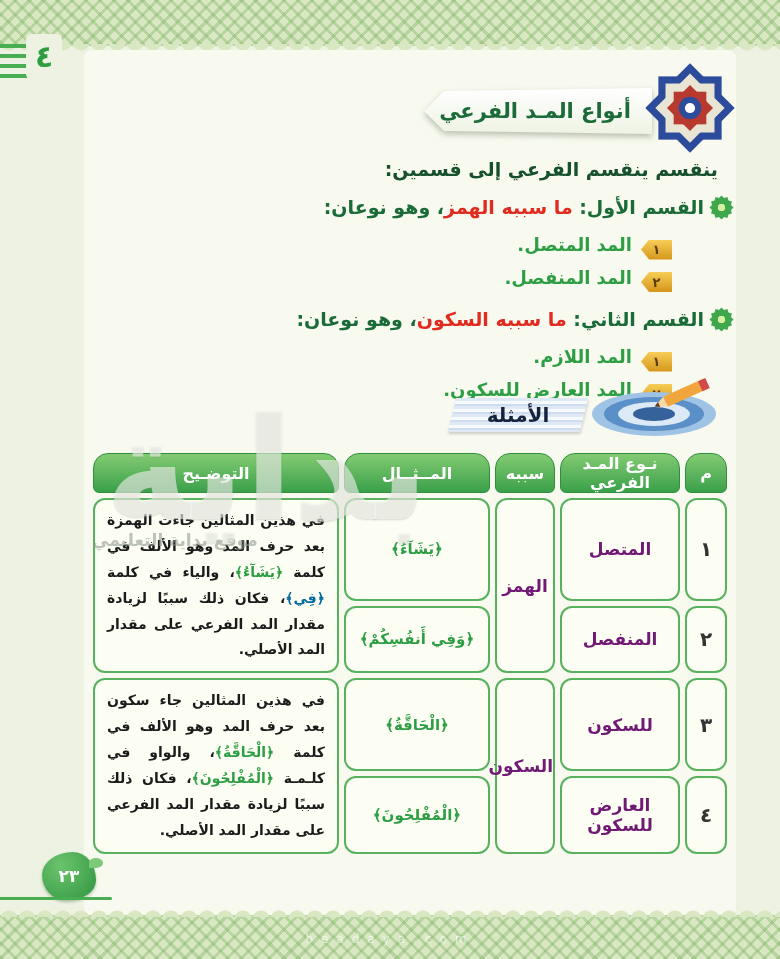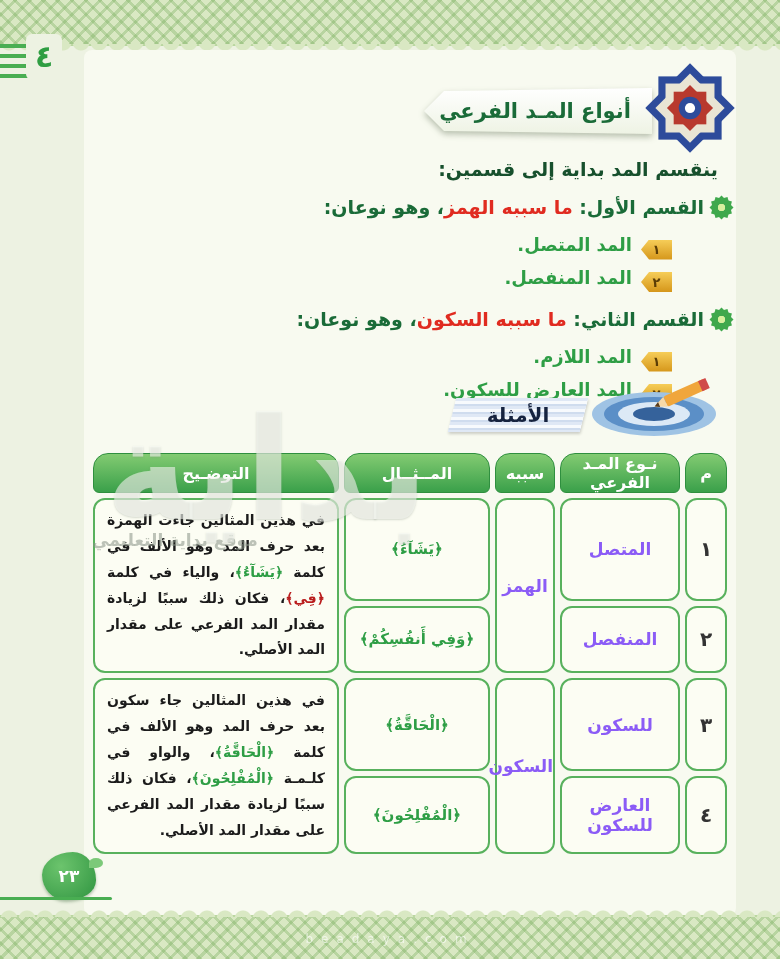--- a/index.html
+++ b/index.html
@@ -64,21 +64,21 @@
     transform:skewX(14deg); color:#16233f; font-size:20px; }
 
   
   .ex-table { position:absolute; left:88px; top:448px; width:644px; direction:rtl;
     border-collapse:separate; border-spacing:5px; table-layout:fixed; z-index:2; }
   .ex-table th { background:linear-gradient(180deg,#83cb72,#3aa04a); color:#fff; font-size:16px; font-weight:bold;
     height:38px; border-radius:15px 15px 6px 6px; border:1px solid #2f8f3f; }
   .ex-table td { background:#fcfdf3; border:2px solid #58b15d; border-radius:12px;
     text-align:center; vertical-align:middle; color:#222; }
   td.num { font-size:20px; font-weight:bold; color:#333; }
-  td.type, td.cause { font-size:17px; font-weight:bold; color:#8b5cf6; }
+  td.type, td.cause { font-size:17px; font-weight:bold; color:#701a75; }
   td.qex { color:var(--green-text); font-size:15px; font-weight:bold; }
   td.expl { padding:8px 12px; font-size:14px; line-height:1.85; text-align:justify; color:#1b1b1b; font-weight:bold; }
   td.expl span { }
 
   
   .footer-badge { position:absolute; left:42px; top:852px; width:54px; height:48px; z-index:2;
     background:radial-gradient(circle at 35% 30%, #6cc46d, #2f9440);
     border-radius:60% 45% 55% 45% / 50% 60% 42% 55%;
     display:flex; align-items:center; justify-content:center;
     color:#fff; font-size:17px; font-weight:bold; box-shadow:0 2px 3px rgba(40,90,40,.35); }
@@ -126,21 +126,21 @@
         <rect x="-24" y="-24" width="48" height="48" fill="#e9e5d4"></rect>
         <rect x="-16" y="-16" width="32" height="32" fill="#b8392e" transform="rotate(45)"></rect>
         <rect x="-16" y="-16" width="32" height="32" fill="#b8392e"></rect>
         <circle r="11" fill="#2d4b9b"></circle>
         <circle r="5" fill="#ffffff"></circle>
       </g>
     </svg>
   </div>
 
   <div class="intro">
-    <p class="lead">ينقسم المد بداية إلى قسمين:</p>
+    <p class="lead">ينقسم ينقسم الفرعي إلى قسمين:</p>
 
     <div class="sec">
       <span class="burst"></span><span>القسم الأول: </span><span class="sec-red">ما سببه الهمز</span><span>، وهو نوعان:</span>
     </div>
     <div class="item">
       <span class="tag">١</span><span class="item-text">المد المتصل.</span>
     </div>
     <div class="item">
       <span class="tag">٢</span><span class="item-text">المد المنفصل.</span>
     </div>
@@ -190,21 +190,21 @@
         <th>المــثــال</th>
         <th>التوضـيح</th>
       </tr>
     </thead>
     <tbody>
       <tr>
         <td class="num" style="height:100px">١</td>
         <td class="type">المتصل</td>
         <td class="cause" rowspan="2">الهمز</td>
         <td class="qex">﴿يَشَآءُ﴾</td>
-        <td class="expl" rowspan="2"><span>في هذين المثالين جاءت الهمزة بعد حرف المد وهو الألف في كلمة </span><span style="color: rgb(46, 158, 69);">﴿يَشَآءُ﴾</span><span>، والياء في كلمة </span><span style="color: #b91c1c;">﴿فِي﴾</span><span>، فكان ذلك سببًا لزيادة مقدار المد الفرعي على مقدار المد الأصلي.</span></td>
+        <td class="expl" rowspan="2"><span>في هذين المثالين جاءت الهمزة بعد حرف المد وهو الألف في كلمة </span><span style="color: rgb(46, 158, 69);">﴿يَشَآءُ﴾</span><span>، والياء في كلمة </span><span style="color: #0369a1;">﴿فِي﴾</span><span>، فكان ذلك سببًا لزيادة مقدار المد الفرعي على مقدار المد الأصلي.</span></td>
       </tr>
       <tr>
         <td class="num" style="height:66px">٢</td>
         <td class="type">المنفصل</td>
         <td class="qex">﴿وَفِي أَنفُسِكُمْ﴾</td>
       </tr>
       <tr>
         <td class="num" style="height:88px">٣</td>
         <td class="type">للسكون</td>
         <td class="cause" rowspan="2">السكون</td>

